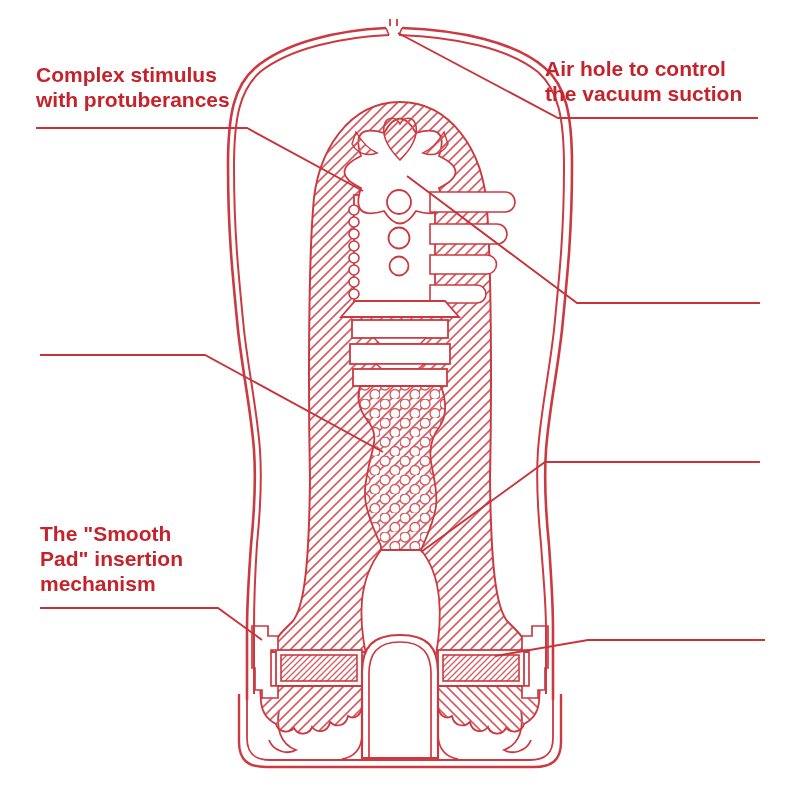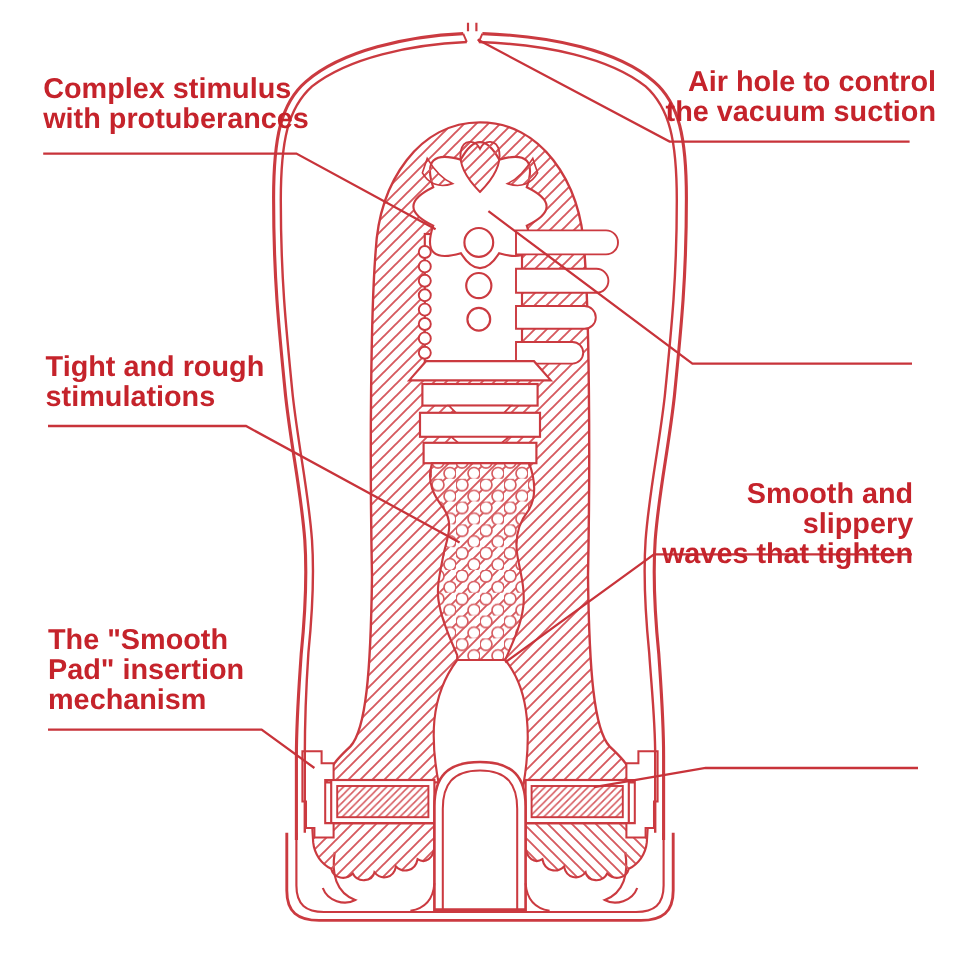--- a/index.html
+++ b/index.html
@@ -1,21 +1,21 @@
 <!DOCTYPE html>
 <html><head>
 <meta charset="utf-8">
 <style>
   html,body{margin:0;padding:0;background:#ffffff;}
   #stage{position:relative;width:800px;height:800px;background:#ffffff;overflow:hidden;
          font-family:"Liberation Sans",sans-serif;}
   #figure-svg{position:absolute;left:0;top:0;}
-  .label{position:absolute;font-weight:bold;font-size:24px;line-height:25px;
+  .label{position:absolute;font-weight:bold;font-size:21px;line-height:25px;
          color:#c5232b;white-space:pre-line;letter-spacing:0;}
-  .al{text-align:left;} .ar{text-align:right;} .ac{text-align:right;}
+  .al{text-align:left;} .ar{text-align:right;} .ac{text-align:left;}
 </style>
 </head>
 <body>
 
 <div id="stage">
 
   <svg id="figure-svg" width="800" height="800" viewBox="0 0 800 800">
     <defs>
       <pattern id="hatch" width="10" height="10" patternUnits="userSpaceOnUse">
         <path d="M-2,2 L2,-2 M-2,12 L12,-2 M8,12 L12,8" stroke="#d65a5f" stroke-width="1.6" fill="none"></path>
@@ -145,23 +145,19 @@
     </g>
   </svg>
 
   <div class="label al" style="left:36px;top:62px;width:230px;">Complex stimulus
 with protuberances</div>
 
   <div class="label ac" style="left:545px;top:56px;width:235px;">Air hole to control
 the vacuum suction</div>
 
 
-  <div class="label al" style="left:38px;top:293px;width:230px;">Tight and rough
-stimulations</div>
 
-  <div class="label ar" style="left:533px;top:399px;width:228px;">Smooth and slippery
-waves that tighten</div>
 
   <div class="label al" style="left:40px;top:521px;width:210px;">The "Smooth
 Pad" insertion
 mechanism</div>
 
 </div>
 
 </body></html>

